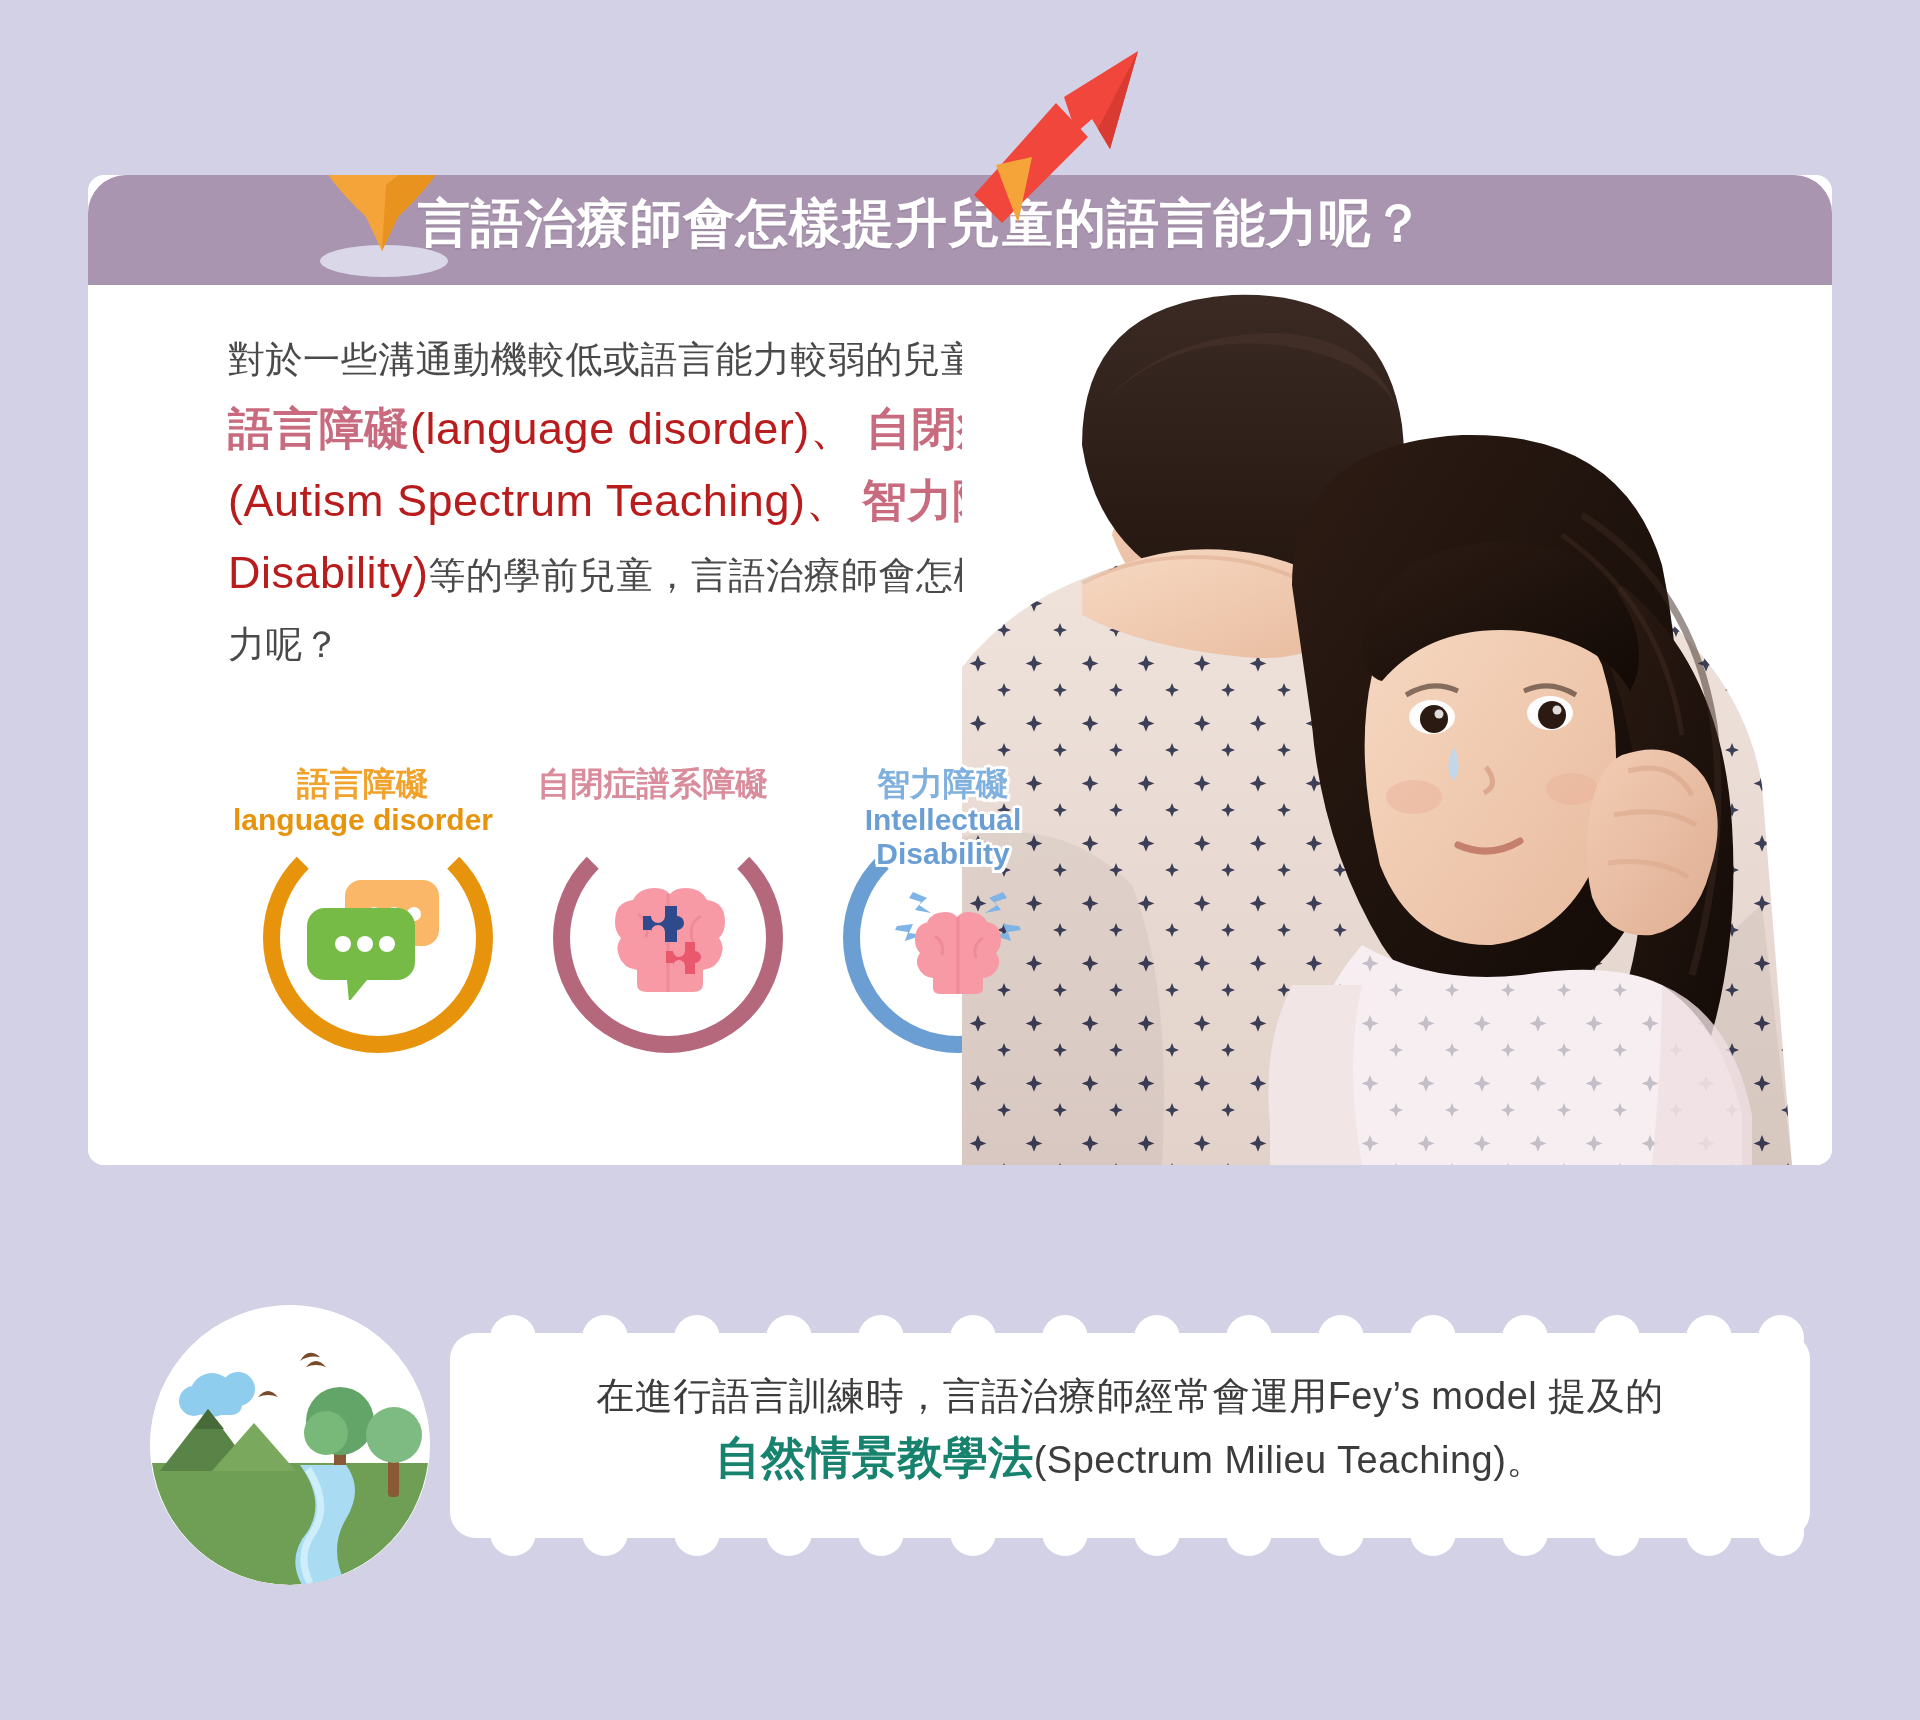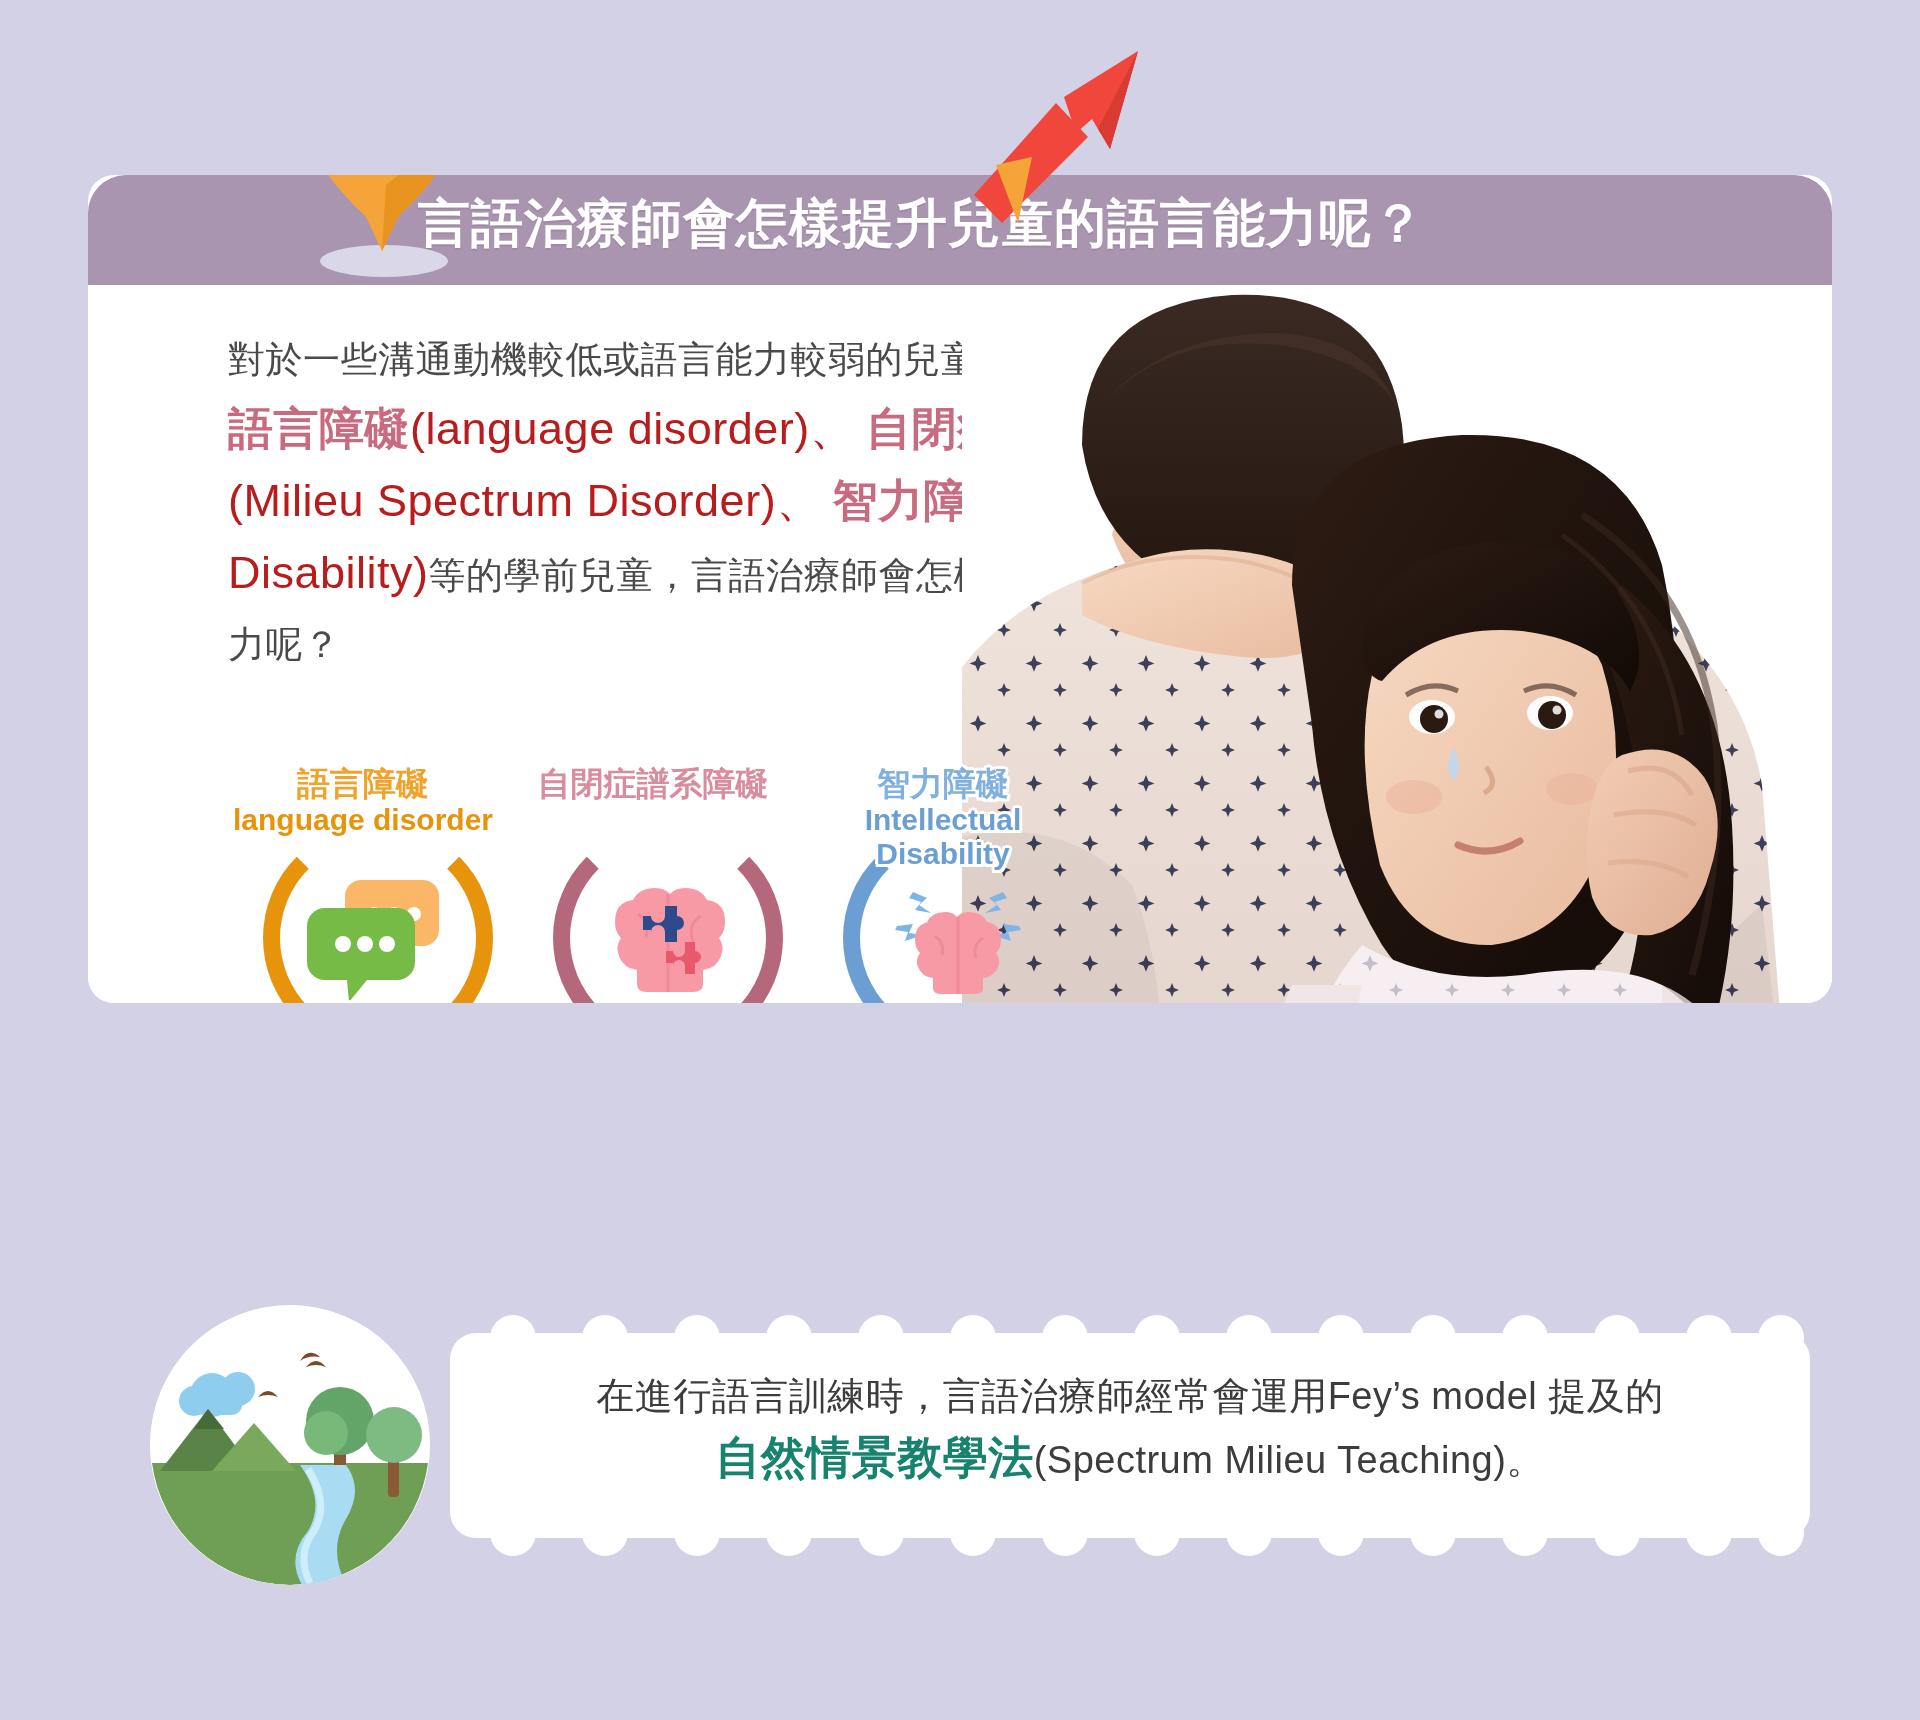--- a/index.html
+++ b/index.html
@@ -8,23 +8,23 @@
     background:#d3d1e6;
     font-family:"Liberation Sans","DejaVu Sans",sans-serif;
     overflow:hidden;
   }
   .page{ position:relative; width:1920px; height:1720px; background:#d3d1e6; }
 
   
   .card{
     position:absolute;
     left:88px; top:175px;
-    width:1744px; height:828px;
+    width:1744px; height:990px;
     background:#ffffff;
-    border-radius:26px;
+    border-radius:16px;
     overflow:hidden;
   }
   .card-header{
     position:absolute; left:0; top:0;
     width:100%; height:110px;
     background:#a995af;
     border-radius:38px 38px 0 0;
   }
   .card-title{
     position:absolute;
@@ -203,21 +203,21 @@
   <div class="card">
 
     <div class="card-header"></div>
 
     <div class="card-title">言語治療師會怎樣提升兒童的語言能力呢？</div>
 
     <div class="card-body">
 
       <div class="para">
         <span>對於一些溝通動機較低或語言能力較弱的兒童，例如患有</span><br>
-        <span class="hl">語言障礙</span><span class="hl-en">(language disorder)</span><span class="hl-en">、</span> <span class="hl">自閉症譜系障礙</span><span class="hl-en">(Milieu Spectrum Disorder)</span><span class="hl-en">、</span> <span class="hl">智力障礙</span><span class="hl-en">(Intellectual Disability)</span><span>等的學前兒童，言語治療師會怎樣提升他們的語言能力呢？</span>
+        <span class="hl">語言障礙</span><span class="hl-en">(language disorder)</span><span class="hl-en">、</span> <span class="hl">自閉症譜系障礙</span><span class="hl-en">(Autism Spectrum Teaching)</span><span class="hl-en">、</span> <span class="hl">智力障礙</span><span class="hl-en">(Intellectual Disability)</span><span>等的學前兒童，言語治療師會怎樣提升他們的語言能力呢？</span>
       </div>
 
       <div class="icons">
 
         <div class="icon-col c1">
           <div class="icon-ring"></div>
           <div class="icon-art">
             <svg viewBox="0 0 150 130" width="150" height="130">
               <path d="M58 10 h62 a16 16 0 0 1 16 16 v34 a16 16 0 0 1 -16 16 h-14 l-2 20 -16 -20 h-30 a16 16 0 0 1 -16 -16 v-34 a16 16 0 0 1 16 -16 z" fill="#f9b767"></path>
               <circle cx="71" cy="44" r="7" fill="#fff"></circle>

